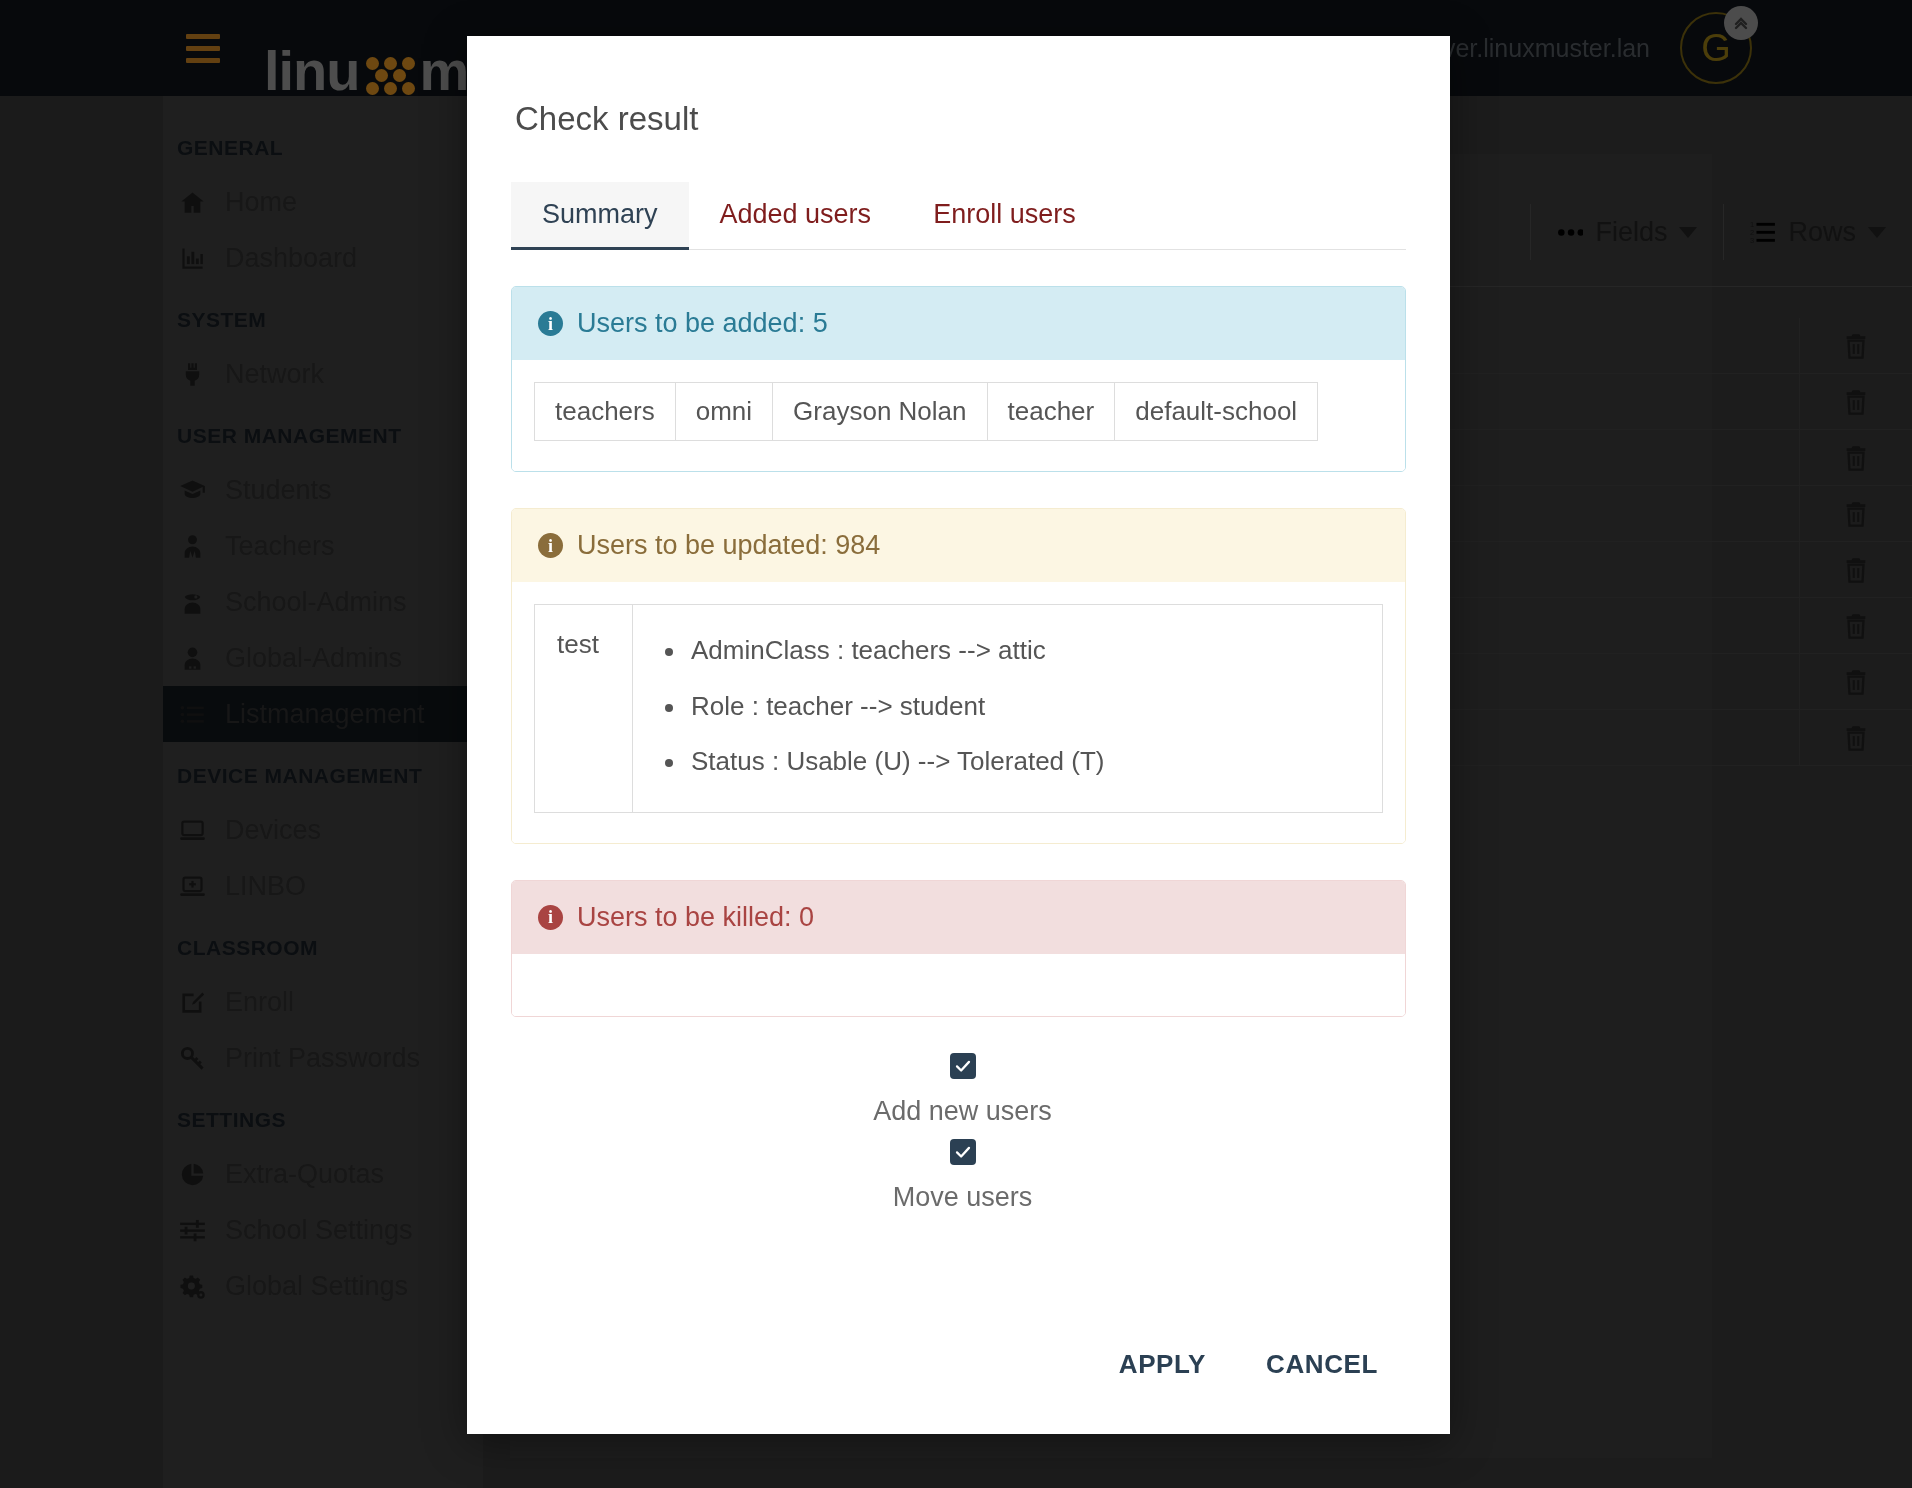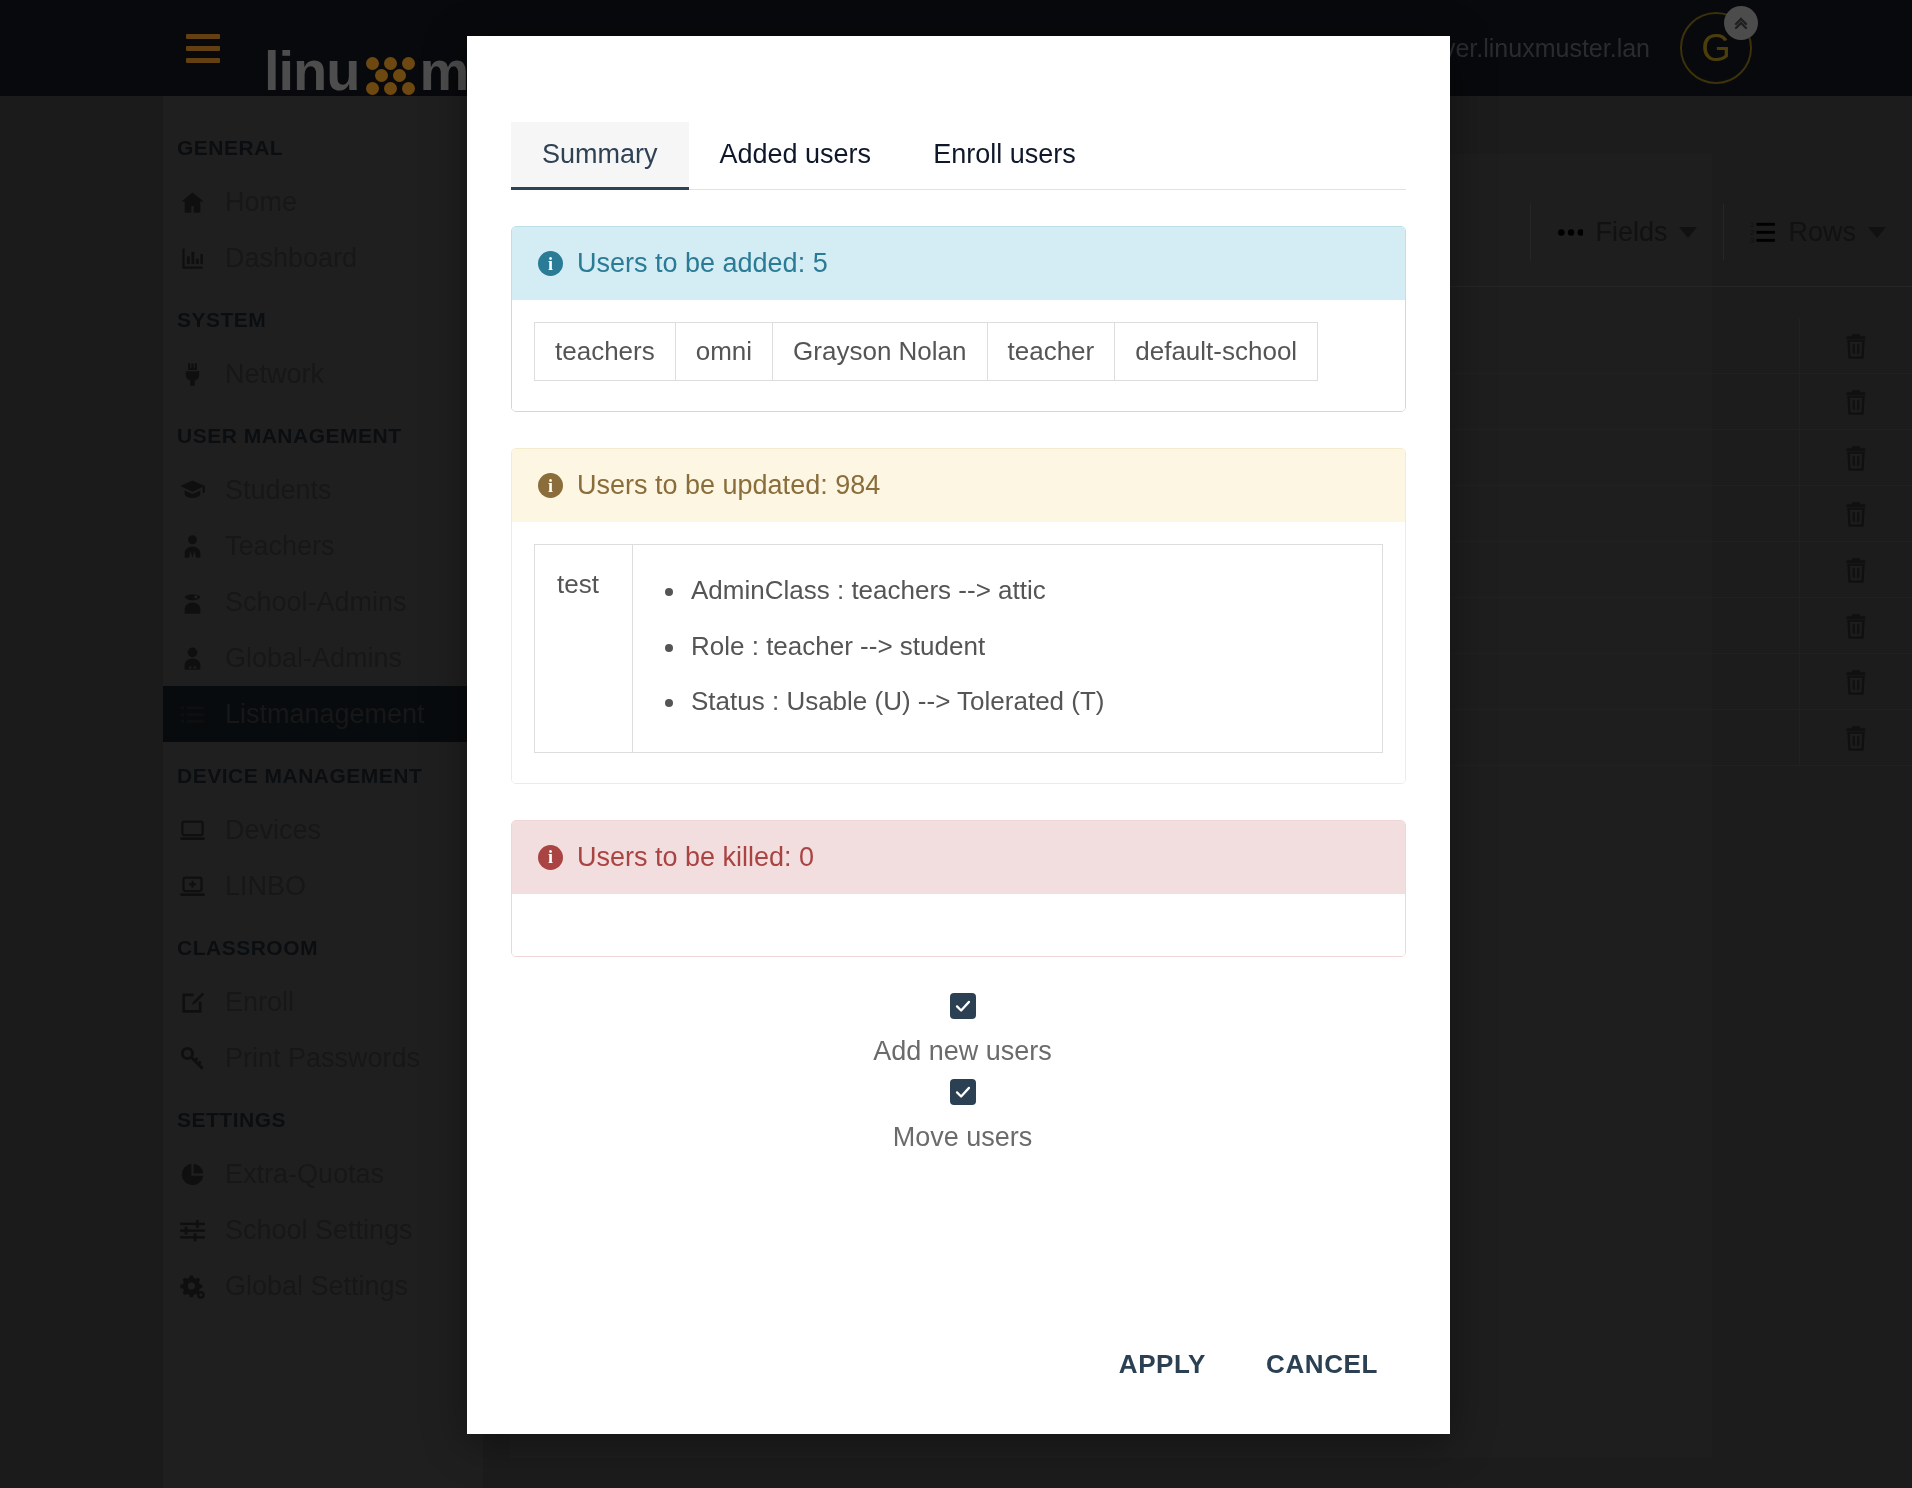--- a/index.html
+++ b/index.html
@@ -78,21 +78,21 @@
   
   .modal {
     position: absolute; left: 467px; top: 36px; width: 983px; height: 1398px;
     background: #ffffff; box-shadow: 0 8px 40px rgba(0,0,0,0.4);
     padding: 42px 44px 0 44px; display: flex; flex-direction: column;
   }
   .modal-title { font-size: 33px; color: #4c4c4c; font-weight: normal; padding: 22px 4px 0 4px; }
 
   .tabs { display: flex; margin-top: 44px; border-bottom: 1px solid #e2e2e2; }
   .tab {
-    padding: 17px 31px 19px 31px; font-size: 27px; color: #0f172a; cursor: pointer;
+    padding: 17px 31px 19px 31px; font-size: 27px; color: #7f1d1d; cursor: pointer;
     position: relative; background: transparent;
   }
   .tab.active { color: #2f4254; background: #f6f6f6; }
   .tab.active::after { content:""; position:absolute; left:0; right:0; bottom:-1px; height:3px; background:#2f4254; }
 
   .panel-wrap { margin-top: 36px; }
 
   .alert-box { border-radius: 5px; overflow: hidden; margin-bottom: 36px; }
   .alert-head { display: flex; align-items: center; gap: 14px; padding: 21px 26px; font-size: 27px; }
   .alert-body { padding: 22px 22px 30px 22px; background: #fff; }
@@ -469,20 +469,21 @@
               </svg>
             </span>
           </div>
         </div>
     </div>
   </div>
 
   <div class="overlay"></div>
 
   <div class="modal">
+    <div class="modal-title">Check result</div>
 
     <div class="tabs" id="tabs">
         <div class="tab active">Summary</div>
         <div class="tab">Added users</div>
         <div class="tab">Enroll users</div>
       </div>
 
     <div class="panel-wrap">
 
       <div class="alert-box a-info">

